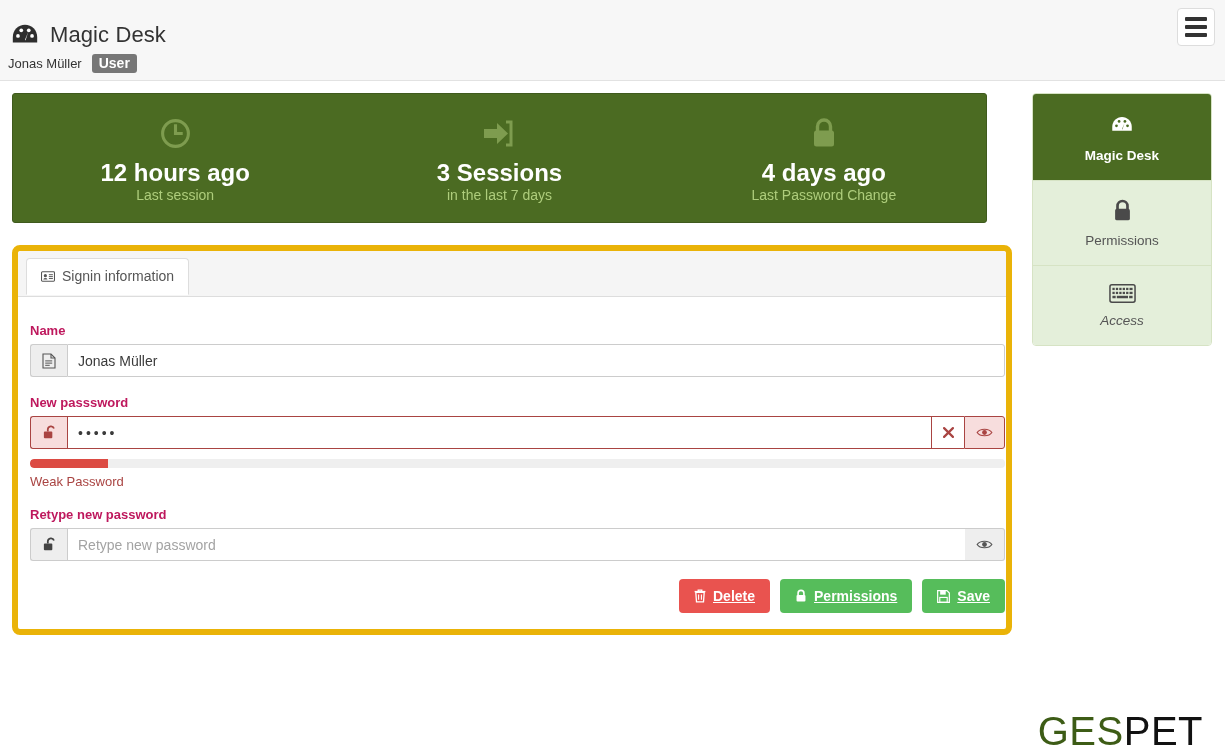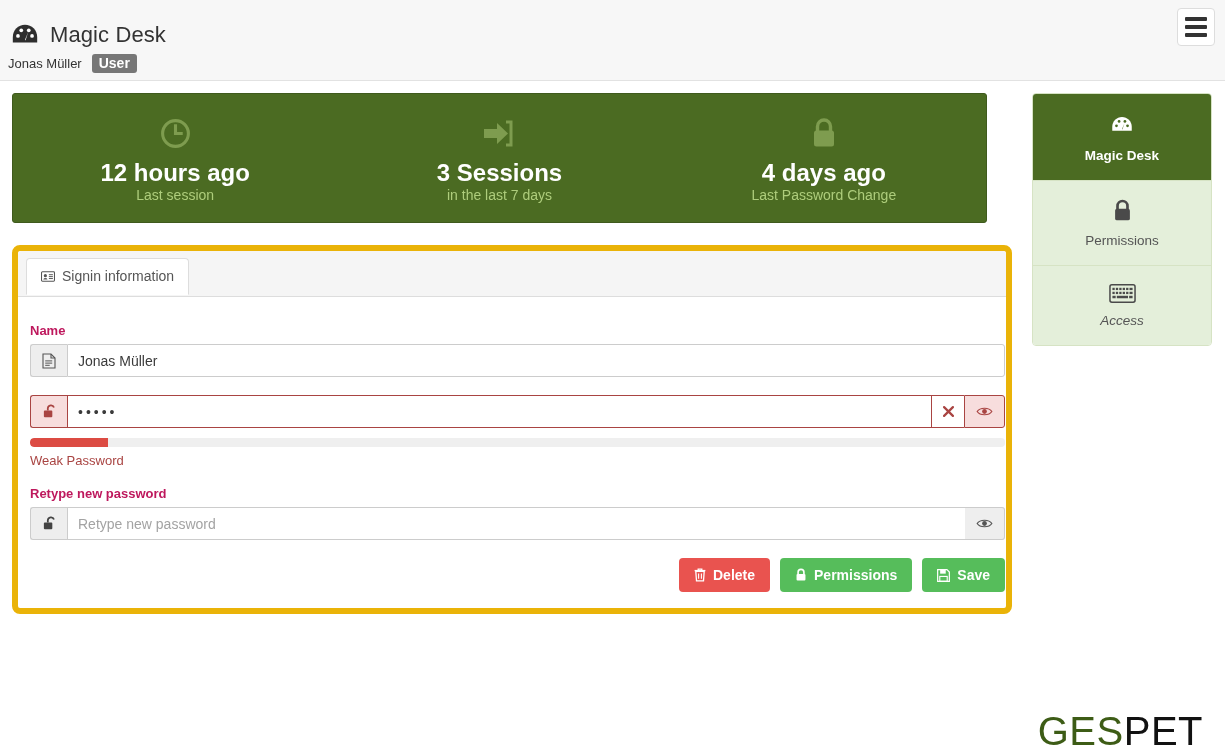--- a/index.html
+++ b/index.html
@@ -241,20 +241,21 @@
     align-items: center;
     gap: 7px;
     border: none;
     border-radius: 4px;
     color: #ffffff;
     font-size: 14px;
     font-weight: bold;
     padding: 9px 15px;
     cursor: pointer;
     font-family: "Liberation Sans", sans-serif;
+    text-decoration: underline;
   }
   .btn svg { display: block; }
   .btn-danger { background: #e9534f; }
   .btn-success { background: #56bd5b; }
 
   
   .sidenav {
     width: 180px;
     border: 1px solid #d6e3c4;
     border-radius: 4px;
@@ -393,20 +394,21 @@
                 <rect x="3.2" y="9.6" width="7" height="1" fill="#555"></rect>
                 <rect x="3.2" y="11.8" width="4.5" height="1" fill="#555"></rect>
               </svg>
             </span>
             <input class="inp" type="text" value="Jonas Müller" placeholder="Name" style="">
           </div>
         </div>
 
 
         <div class="field-group">
+          <div class="field-label">New passsword</div>
           <div class="input-group err">
             <span class="addon">
               <svg width="15" height="15" viewBox="0 0 16 16">
                 <path d="M6.2 7 V4.6 a3.4 3.4 0 0 1 6.6 -0.9" fill="none" stroke="#a94442" stroke-width="1.9"></path>
                 <rect x="2" y="7" width="9" height="7" rx="1" fill="#a94442"></rect>
               </svg>
             </span>
             <input class="inp" type="text" value="•••••" style="">
             <div class="clear-btn">
               <svg width="11" height="11" viewBox="0 0 12 12">

